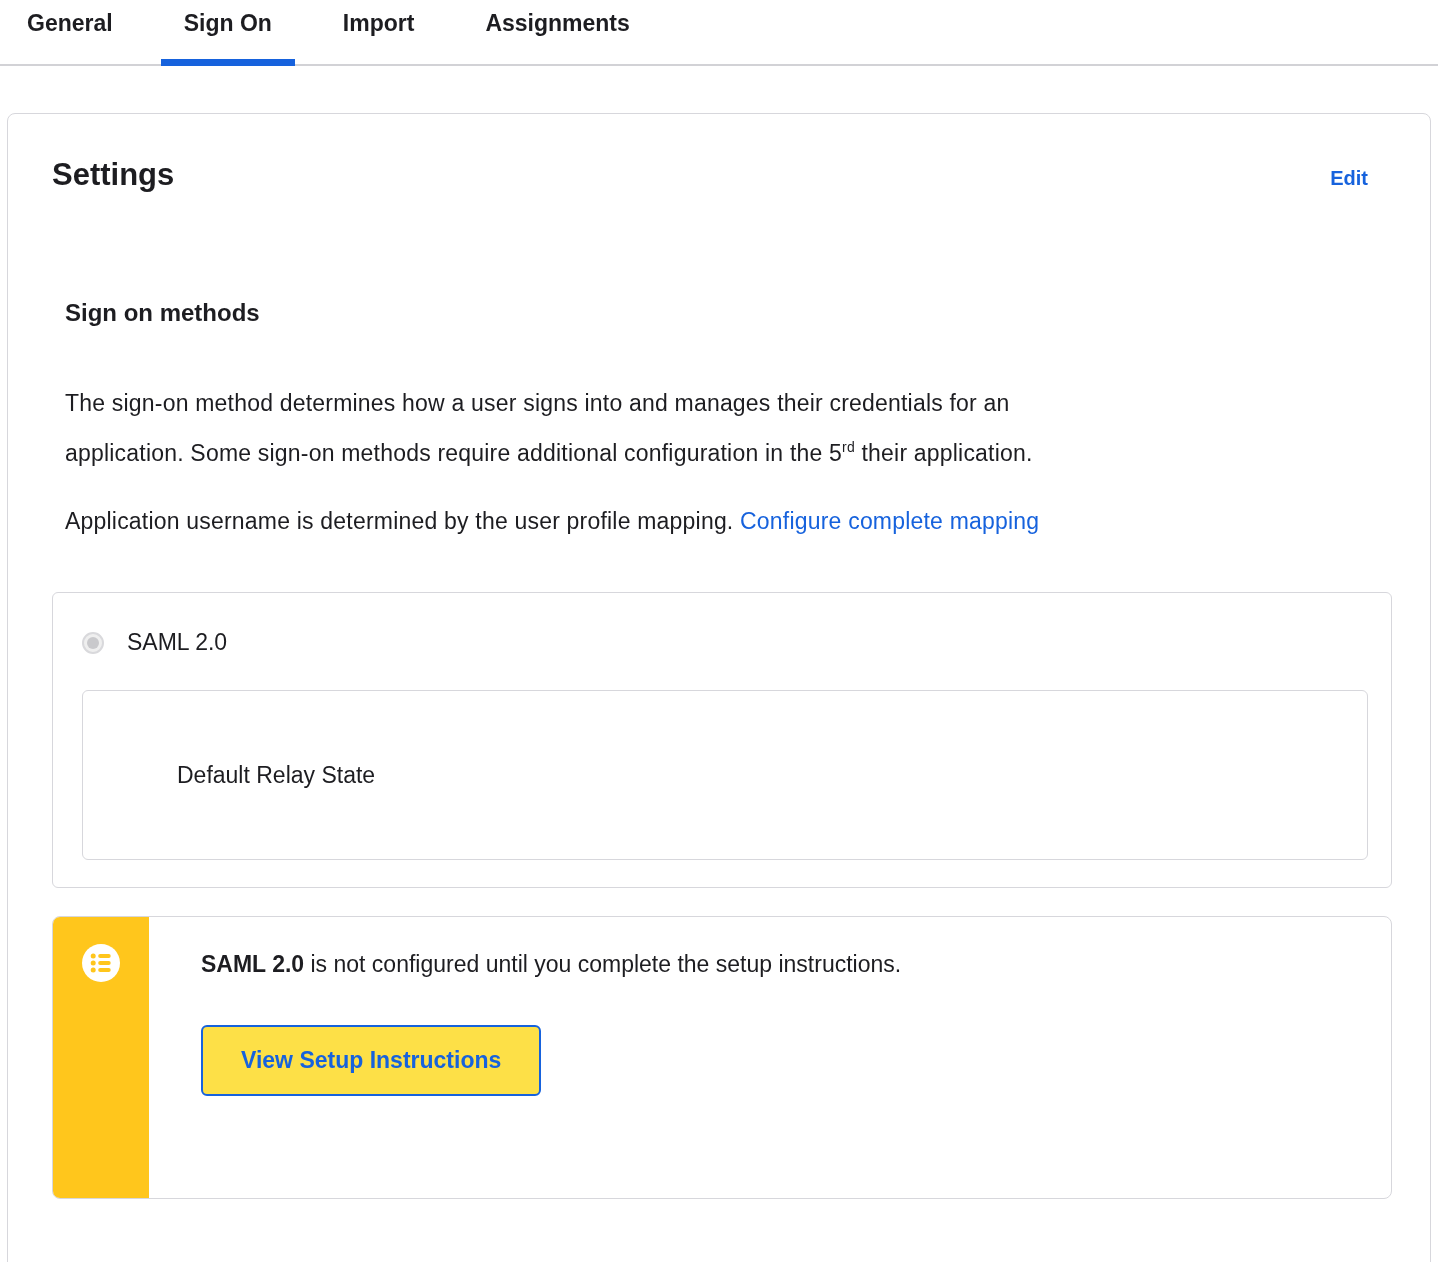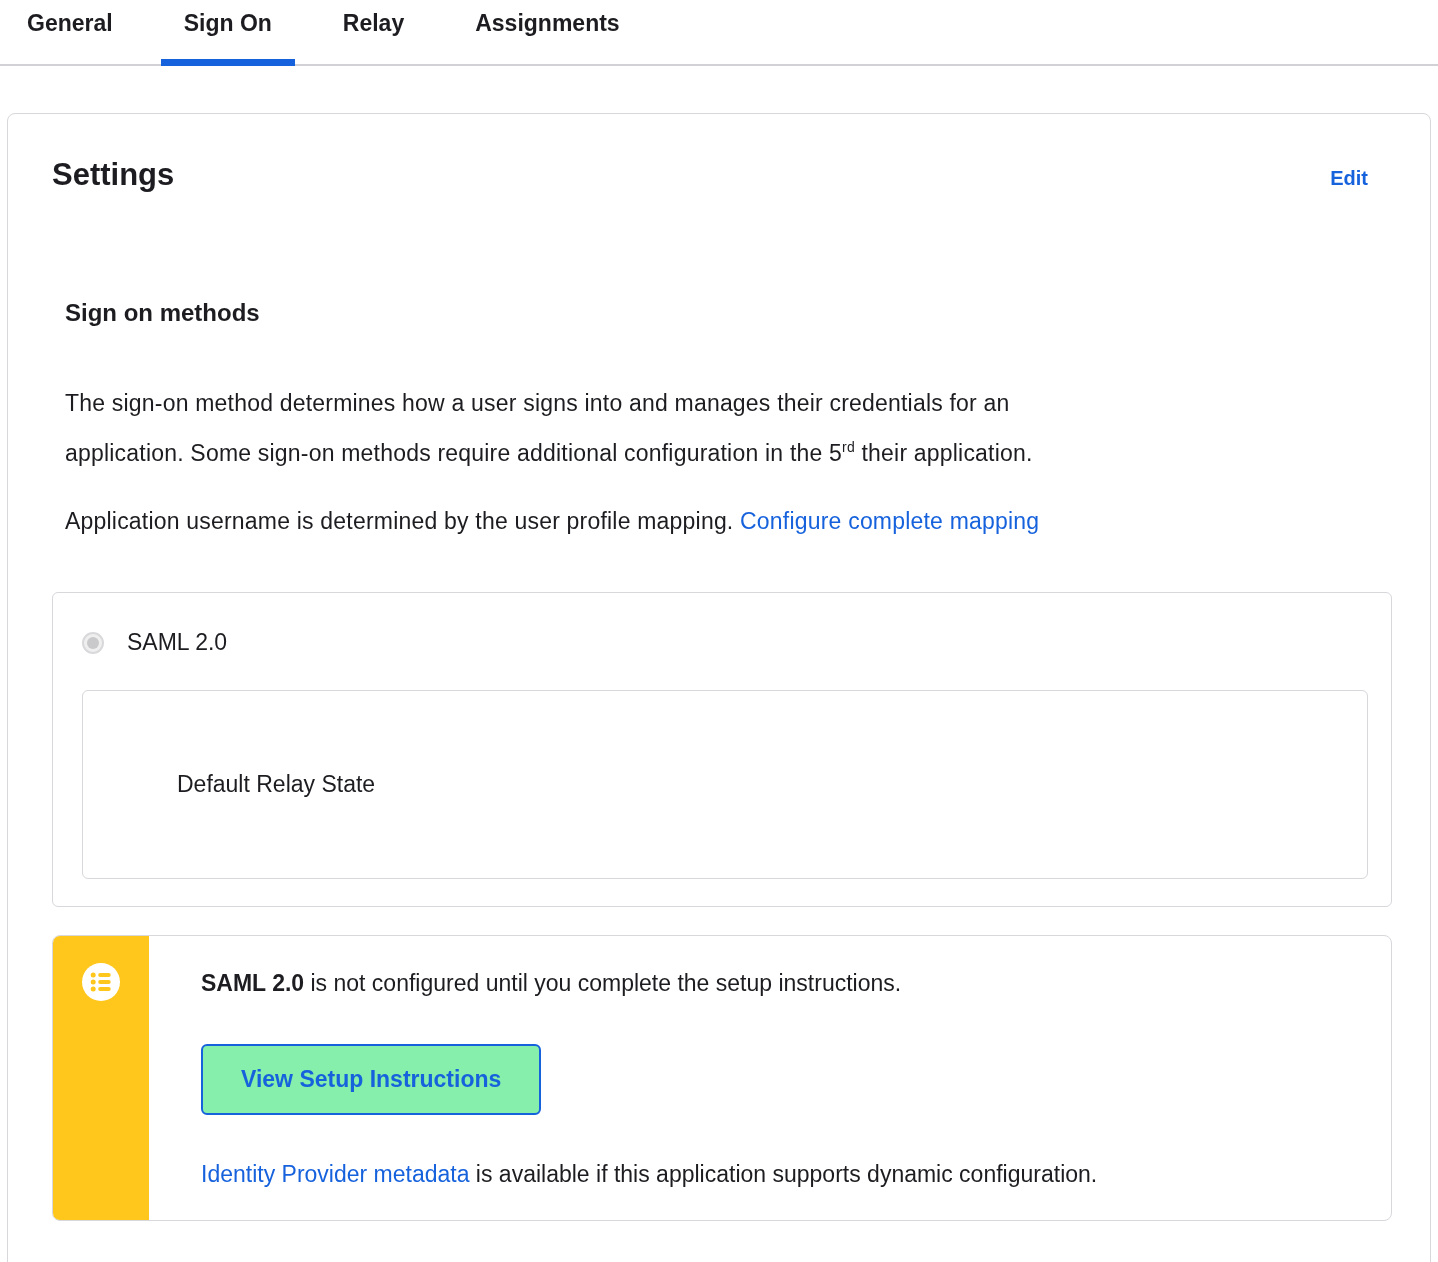--- a/index.html
+++ b/index.html
@@ -100,21 +100,21 @@
     flex-shrink: 0;
     cursor: default;
   }
   .radio-dot { width: 12px; height: 12px; border-radius: 50%; background: #c9c9cc; }
   .radio-label { margin-left: 23px; font-size: 23px; }
 
   .field-box {
     margin-top: 34px;
     border: 1px solid var(--border);
     border-radius: 6px;
-    height: 189px;
+    height: 170px;
     display: flex;
     align-items: center;
     padding-left: 94px;
     font-size: 23px;
   }
 
   
   .callout {
     margin: 28px 38px 0 44px;
     display: flex;
@@ -133,37 +133,37 @@
     padding-top: 27px;
   }
   .callout-icon { width: 38px; height: 38px; display: block; }
   .callout-body { flex: 1; padding: 32px 40px 31px 52px; }
   .callout-text { font-size: 23px; line-height: 30px; }
   .setup-btn {
     margin-top: 46px;
     display: inline-block;
     border: 2px solid var(--blue);
     border-radius: 6px;
-    background: #86efac;
+    background: #fde047;
     color: var(--blue);
     font-family: "Liberation Sans", sans-serif;
     font-size: 23px;
     font-weight: bold;
     padding: 20px 38px;
     cursor: pointer;
   }
   .metadata-line { margin-top: 44px; font-size: 23px; line-height: 30px; }
 </style>
 </head>
 <body>
 
 <nav class="tabbar">
   <div class="tab">General</div>
   <div class="tab active">Sign On</div>
-  <div class="tab">Relay</div>
+  <div class="tab">Import</div>
   <div class="tab">Assignments</div>
 </nav>
 
 <section class="card">
 
   <div class="card-header">
     <h1 class="card-title" style="margin:0">Settings</h1>
     <a class="edit-link">Edit</a>
   </div>
 
@@ -196,17 +196,16 @@
         <circle cx="11.2" cy="19" r="2.5" fill="#ffc61c"></circle>
         <circle cx="11.2" cy="26" r="2.5" fill="#ffc61c"></circle>
         <rect x="16.2" y="10.1" width="12.5" height="3.8" rx="1.9" fill="#ffc61c"></rect>
         <rect x="16.2" y="17.1" width="12.5" height="3.8" rx="1.9" fill="#ffc61c"></rect>
         <rect x="16.2" y="24.1" width="12.5" height="3.8" rx="1.9" fill="#ffc61c"></rect>
       </svg>
     </div>
     <div class="callout-body">
       <div class="callout-text"><b>SAML 2.0</b><span> is not configured until you complete the setup instructions.</span></div>
       <button class="setup-btn">View Setup Instructions</button>
-      <div class="metadata-line"><a class="link">Identity Provider metadata</a><span> is available if this application supports dynamic configuration.</span></div>
     </div>
   </div>
 
 </section>
 
 </body></html>

